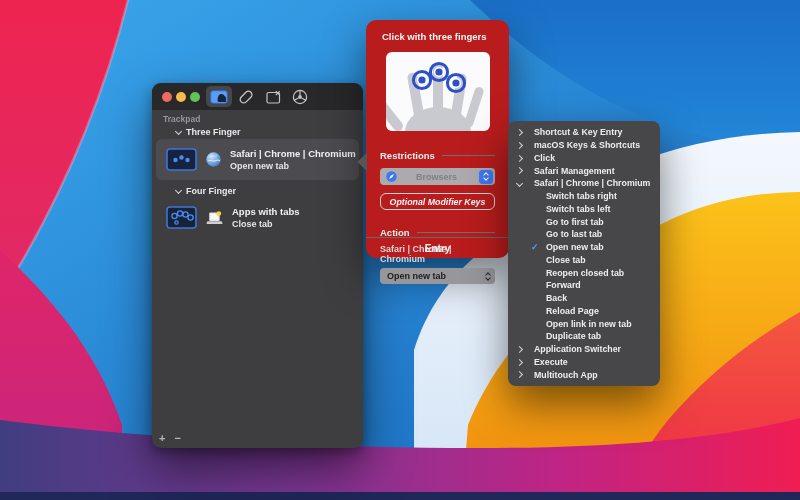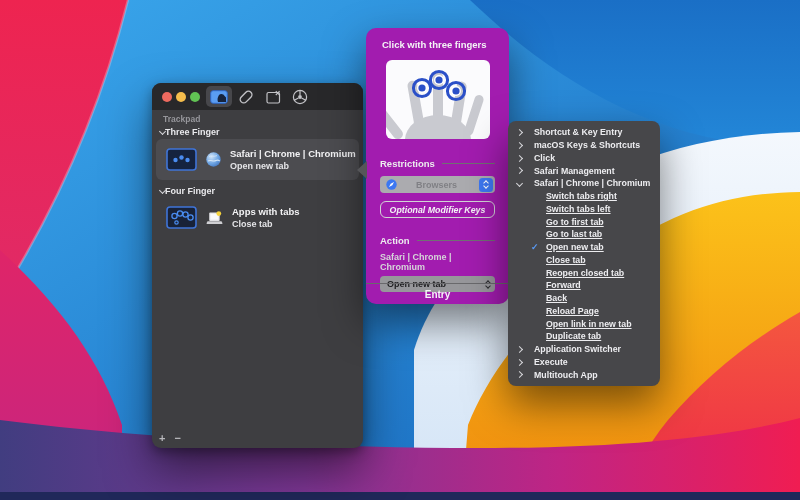--- a/index.html
+++ b/index.html
@@ -23,40 +23,40 @@
   .tl { position:absolute; top:9px; width:10px; height:10px; border-radius:50%; }
   .tl.r { left:10px; background:#ee6a5f; }
   .tl.y { left:24px; background:#f5bd4c; }
   .tl.g { left:38px; background:#61c354; }
   .tool { position:absolute; top:3px; width:26px; height:21px; border-radius:5px;
           display:flex; align-items:center; justify-content:center; }
   .tool.sel { background:#47474b; }
   .t1{left:54px}.t2{left:81px}.t3{left:108px}.t4{left:135px}
 
   .device-label { position:absolute; left:11px; top:31px; font-size:8.5px; font-weight:600; color:#96969b; }
-  .grp-head { position:absolute; left:8px; display:flex; align-items:center; 
+  .grp-head { position:absolute; left:24px; display:flex; align-items:center; gap:5px;
               font-size:9px; font-weight:700; color:#e9e9ec; }
   .gh1 { top:44px; } .gh2 { top:103px; }
   .grp-head .chev { margin-top:-2px; }
 
   .g-row { position:absolute; left:4px; width:203px; height:41px; border-radius:6px;
            display:flex; align-items:center; padding-left:10px; gap:9px; }
   .g-row.sel { background:#4c4c50; }
   .r1 { top:56px; } .r2 { top:114px; }
   .g-row .txt { line-height:12px; }
   .g-row .t { font-size:9.5px; font-weight:700; color:#f2f2f4; white-space:nowrap; }
   .g-row .s { font-size:9px; font-weight:600; color:#e4e4e7; }
 
   .win-footer { position:absolute; left:7px; bottom:4px; display:flex; gap:9px;
                 font-size:11px; color:#b8b8bc; font-weight:600; }
   .win-footer span { cursor:default; }
 
   
-  .popover { position:absolute; left:366px; top:28px; width:143px; height:276px;
-             background:#a21caf; border-radius:10px; z-index:3;
+  .popover { position:absolute; left:366px; top:20px; width:143px; height:238px;
+             background:#b91c1c; border-radius:10px; z-index:3;
              box-shadow:0 18px 40px rgba(0,0,0,.5); }
   .popover .arrow { position:absolute; left:-9px; top:133px; width:0; height:0;
              border-top:9px solid transparent; border-bottom:9px solid transparent;
              border-right:10px solid #565659; }
   .pop-title { margin:11px 16px 0; font-size:9.5px; font-weight:700; color:#f4f4f6; }
   .hand-box { margin:10px auto 0; width:104px; height:79px; background:#fbfbfd;
               border-radius:6px; overflow:hidden; }
   .pop-sec { margin:19px 14px 0; display:flex; align-items:center;
              font-size:9.5px; font-weight:600; color:#ececee; }
   .pop-sec::after { content:""; flex:1; height:1px; background:#707073; margin-left:7px; }
@@ -88,21 +88,21 @@
                 border-top:1px solid #69696c; display:flex; align-items:center; justify-content:center;
                 font-size:10px; font-weight:600; color:#f5f5f7; }
 
   
   .menu { position:absolute; left:508px; top:121px; width:152px; height:265px;
           background:#47474a; border-radius:8px; z-index:4; padding:5px 0;
           box-shadow:0 18px 40px rgba(0,0,0,.5); }
   .mi { position:relative; height:12.75px; display:flex; align-items:center;
         padding-left:26px; font-size:8.8px; font-weight:700; color:#ededf0; white-space:nowrap; }
   .mi .cicon { position:absolute; left:9px; top:4px; }
-  .mi.lvl1 { padding-left:38px; font-weight:600;text-decoration:underline; }
+  .mi.lvl1 { padding-left:38px; font-weight:600; }
   .mi .check { position:absolute; left:23px; top:1px; color:#5a9bf6; font-size:9px; font-weight:700; }
 </style>
 </head>
 <body>
 
 <div class="stage">
 
   <svg class="wallpaper" viewBox="0 0 800 500" preserveAspectRatio="none">
     <defs>
       <linearGradient id="gbase" x1="0" y1="0" x2="1" y2="1">

